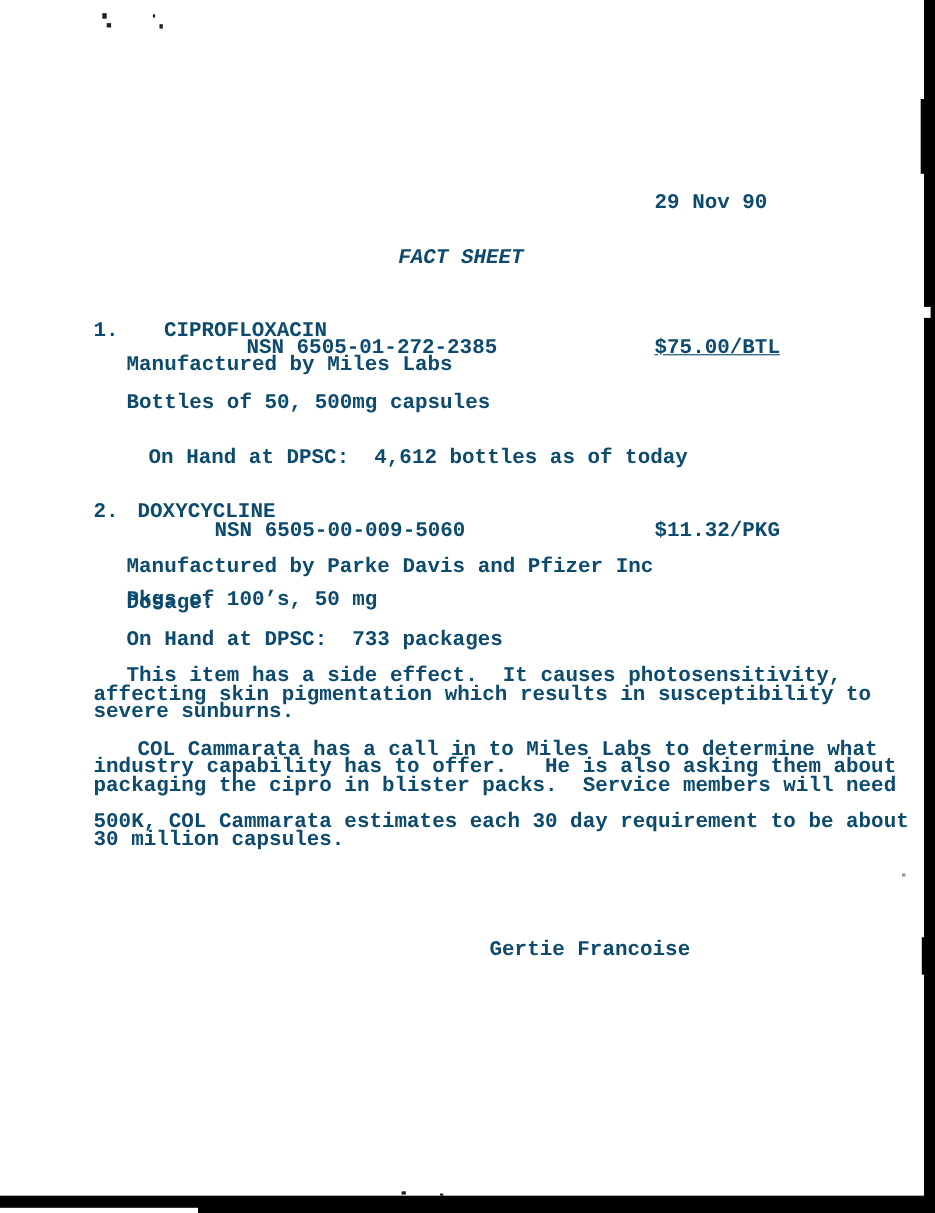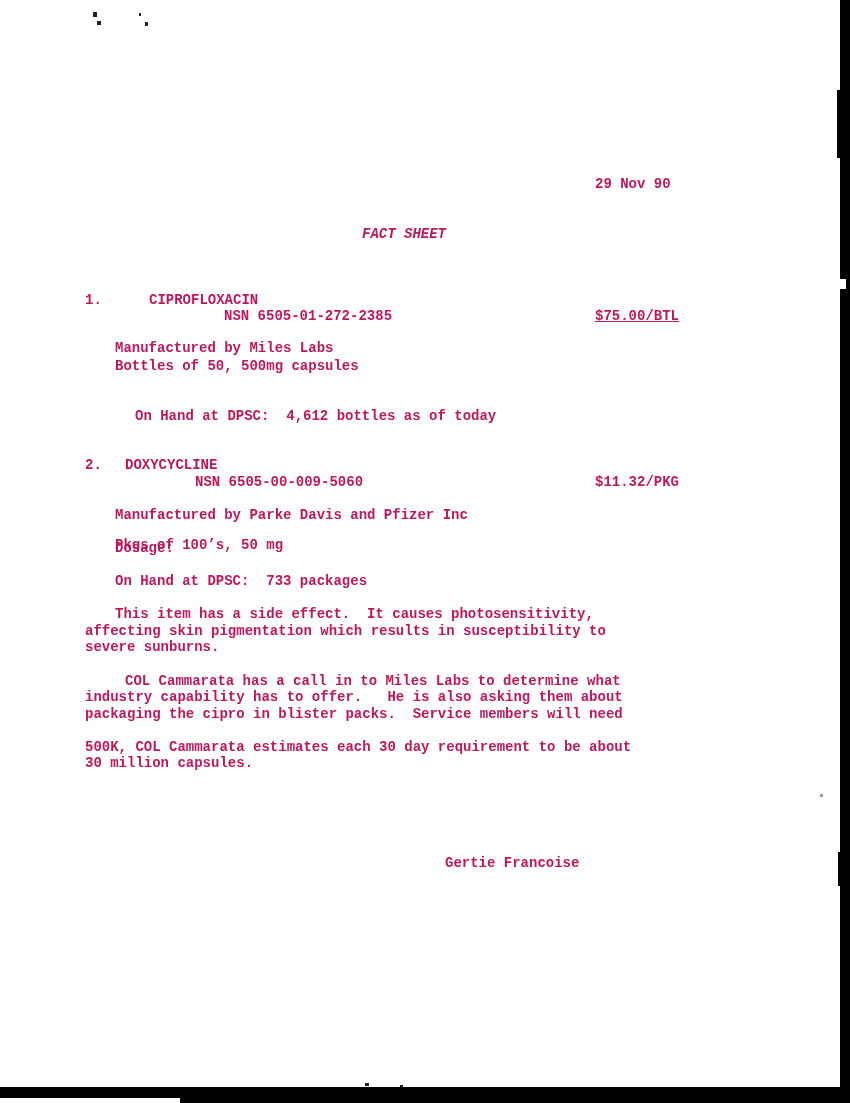--- a/index.html
+++ b/index.html
@@ -12,23 +12,23 @@
   }
   .page {
     position: absolute; left: 0; top: 0;
     width: 850px; height: 1103px;
     background: #ffffff;
   }
   .run {
     position: absolute;
     font-family: "Liberation Mono", "DejaVu Sans Mono", monospace;
     font-weight: 700;
-    font-size: 14px;
+    font-size: 19px;
     line-height: 16.5px;
-    color: #be185d;
+    color: #0c4a6e;
     white-space: pre;
   }
   
   .artifact { position: absolute; background: #000000; }
   .artifact.white { background: #ffffff; }
   .edge-right       { left: 840px; top: 0;      width: 10px;  height: 1092px; }
   .edge-right-nub1  { left: 837px; top: 90px;   width: 3px;   height: 68px; }
   .edge-right-notch { left: 840px; top: 279px;  width: 6px;   height: 10px; }
   .edge-right-nub2  { left: 838px; top: 852px;  width: 2px;   height: 34px; }
   .edge-bottom      { left: 0;     top: 1087px; width: 850px; height: 16px; }
@@ -47,21 +47,21 @@
 
 <div class="page">
 
   <div class="run" style="left:595px; top:176px;">29 Nov 90</div>
   <div class="run" style="left:362px; top:226px;font-style:italic;">FACT SHEET</div>
 
   <div class="run" style="left:85px;  top:292px;">1.</div>
   <div class="run" style="left:125px; top:292px;margin-left:24px;">CIPROFLOXACIN</div>
   <div class="run" style="left:195px; top:308px;margin-left:29px;">NSN 6505-01-272-2385</div>
   <div class="run" style="left:595px; top:308px;text-decoration:underline;">$75.00/BTL</div>
-  <div class="run" style="left:115px; top:340px;">Manufactured by Miles Labs</div>
+  <div class="run" style="left:115px; top:323px;">Manufactured by Miles Labs</div>
   <div class="run" style="left:115px; top:358px;">Bottles of 50, 500mg capsules</div>
   <div class="run" style="left:135px; top:408px;">On Hand at DPSC:  4,612 bottles as of today</div>
 
   <div class="run" style="left:85px;  top:457px;">2.</div>
   <div class="run" style="left:125px; top:457px;">DOXYCYCLINE</div>
   <div class="run" style="left:195px; top:474px;">NSN 6505-00-009-5060</div>
   <div class="run" style="left:595px; top:474px;">$11.32/PKG</div>
   <div class="run" style="left:115px; top:507px;">Manufactured by Parke Davis and Pfizer Inc</div>
   <div class="run" style="left:115px; top:524px;margin-top:13px;">Pkgs of 100’s, 50 mg</div>
   <div class="run" style="left:115px; top:540px;">Dosage:</div>

